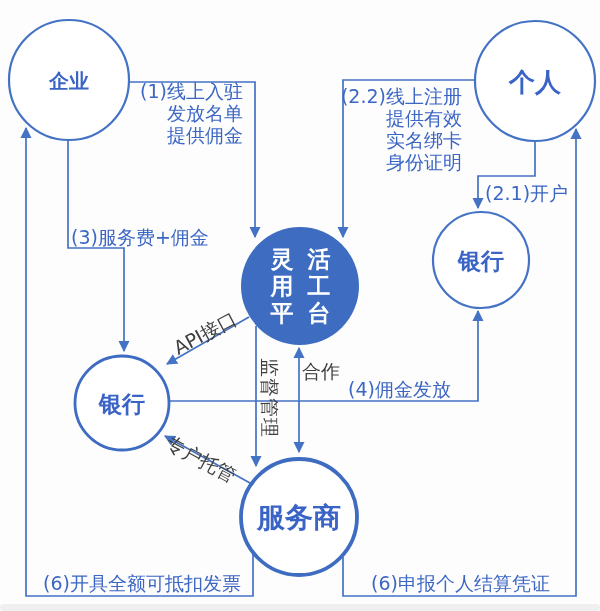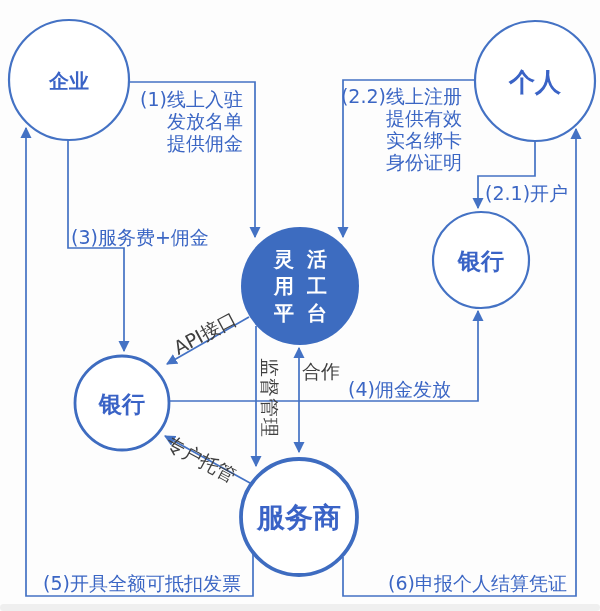--- a/index.html
+++ b/index.html
@@ -8,21 +8,21 @@
     font-family:"DejaVu Sans","Liberation Sans",sans-serif;
   }
   svg{position:absolute;left:0;top:0;}
   .lbl{position:absolute;white-space:nowrap;}
   .blue{color:#3b66c4;}
   .dark{color:#3f3f3f;}
   .node-label{color:#3a63c6;font-weight:bold;transform:translate(-50%,-50%);}
   .ann{font-size:19px;line-height:22px;}
   .block{position:absolute;font-size:19px;line-height:22px;text-align:right;}
   .platform-text{
-    color:#fff;font-weight:bold;font-size:20px;line-height:27px;
+    color:#fff;font-weight:bold;font-size:23px;line-height:27px;
     text-align:center;letter-spacing:3px;transform:translate(-50%,-50%);
   }
   .rot{transform:translate(-50%,-50%) rotate(var(--a));}
   .bottom-strip{
     position:absolute;left:0;top:604px;width:600px;height:7px;
     background:#ebebeb;opacity:.8;border-radius:4px;
   }
 </style>
 </head>
 <body>
@@ -63,37 +63,37 @@
   <div class="lbl node-label" style="left:481px;top:261px;font-size:23px;">银行</div>
   <div class="lbl node-label" style="left:122px;top:404px;font-size:23px;">银行</div>
   <div class="lbl node-label" style="left:299px;top:518px;font-size:28px;">服务商</div>
 
   <div class="lbl platform-text" style="left:302px;top:286px;">
     <div>灵 活</div>
     <div>用 工</div>
     <div>平 台</div>
   </div>
 
-  <div class="block blue" style="right:357px;top:88px;">
+  <div class="block blue" style="right:357px;top:80px;">
     <div>(1)线上入驻</div>
     <div>发放名单</div>
     <div>提供佣金</div>
   </div>
   <div class="block blue" style="right:138px;top:85px;">
     <div>(2.2)线上注册</div>
     <div>提供有效</div>
     <div>实名绑卡</div>
     <div>身份证明</div>
   </div>
 
   <div class="lbl ann blue" style="left:485px;top:182px;">(2.1)开户</div>
   <div class="lbl ann blue" style="left:71px;top:226px;">(3)服务费+佣金</div>
   <div class="lbl ann blue" style="left:348px;top:378px;">(4)佣金发放</div>
-  <div class="lbl ann blue" style="left:43px;top:572px;">(5)开具全额可抵扣发票</div>
-  <div class="lbl ann blue" style="left:388px;top:572px;">(6)申报个人结算凭证</div>
+  <div class="lbl ann blue" style="left:43px;top:572px;">(6)开具全额可抵扣发票</div>
+  <div class="lbl ann blue" style="left:371px;top:572px;">(6)申报个人结算凭证</div>
 
   <div class="lbl ann dark rot" style="--a:-28deg;left:205px;top:333px;">API接口</div>
   <div class="lbl ann dark rot" style="--a:90deg;left:270px;top:398px;letter-spacing:1px;">监督管理</div>
   <div class="lbl ann dark" style="left:302px;top:360px;">合作</div>
   <div class="lbl ann dark rot" style="--a:28deg;left:201px;top:459px;">专户托管</div>
 
   <div class="bottom-strip"></div>
 </div>
 
 </body></html>

